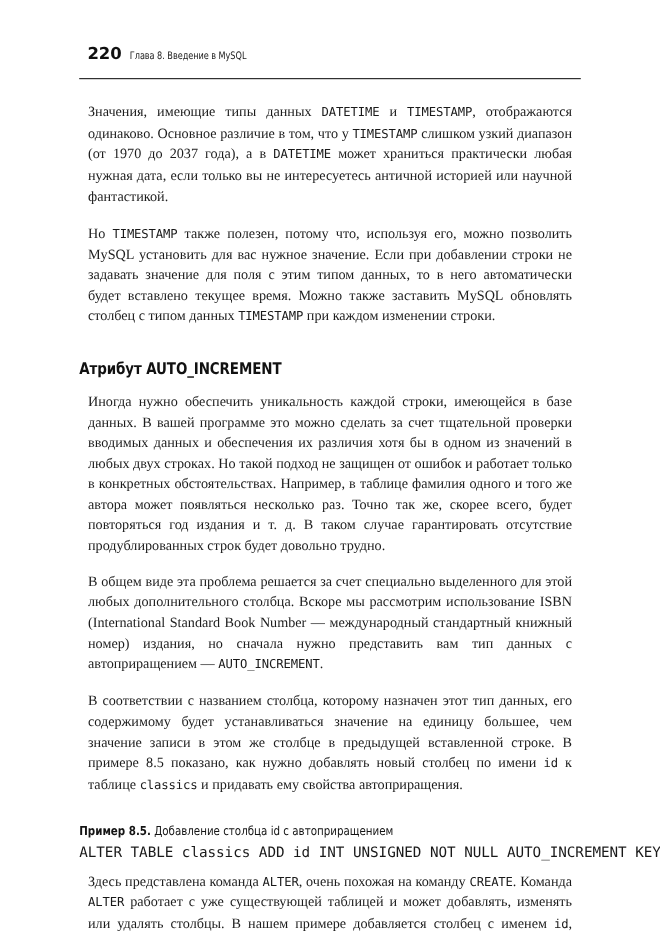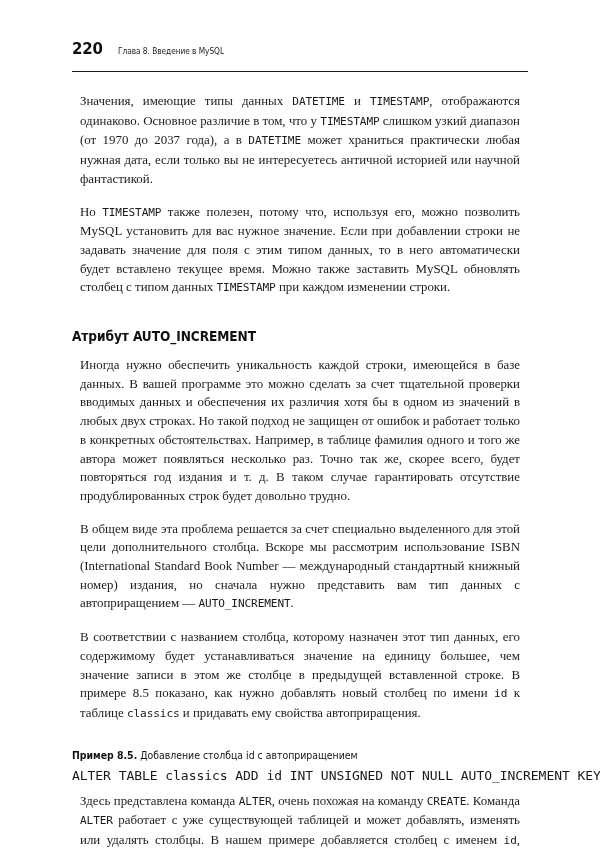--- a/index.html
+++ b/index.html
@@ -31,20 +31,21 @@
     left: 72px;
     top: 40px;
     width: 456px;
   }
 
   
   .page-header {
     display: flex;
     align-items: baseline;
     height: 22px;
+    text-align: center;
   }
   .folio {
     font-family: "DejaVu Sans", "Liberation Sans", sans-serif;
     font-weight: bold;
     font-size: 15px;
     letter-spacing: -0.2px;
     color: #101010;
     width: 46px;
     flex: none;
   }
@@ -139,21 +140,21 @@
 
     <p class="body">
       <span>Но </span><code class="mono">TIMESTAMP</code><span> также полезен, потому что, используя его, можно позволить MySQL установить для вас нужное значение. Если при добавлении строки не задавать значение для поля с этим типом данных, то в него автоматически будет вставлено текущее время. Можно также заставить MySQL обновлять столбец с типом данных </span><code class="mono">TIMESTAMP</code><span> при каждом изменении строки.</span>
     </p>
 
     <h2 class="section-heading">Атрибут AUTO_INCREMENT</h2>
 
     <p class="body">Иногда нужно обеспечить уникальность каждой строки, имеющейся в базе данных. В вашей программе это можно сделать за счет тщательной проверки вводимых данных и обеспечения их различия хотя бы в одном из значений в любых двух строках. Но такой подход не защищен от ошибок и работает только в конкретных обстоятельствах. Например, в таблице фамилия одного и того же автора может появляться несколько раз. Точно так же, скорее всего, будет повторяться год издания и т. д. В таком случае гарантировать отсутствие продублированных строк будет довольно трудно.</p>
 
     <p class="body">
-      <span>В общем виде эта проблема решается за счет специально выделенного для этой цели дополнительного столбца. Вскоре мы рассмотрим использование ISBN (International Standard Book Number — международный стандартный книжный номер) издания, но сначала нужно представить вам тип данных с автоприращением — </span><code class="mono">AUTO_INCREMENT</code><span>.</span>
+      <span>В общем виде эта проблема решается за счет специально выделенного для этой любых дополнительного столбца. Вскоре мы рассмотрим использование ISBN (International Standard Book Number — международный стандартный книжный номер) издания, но сначала нужно представить вам тип данных с автоприращением — </span><code class="mono">AUTO_INCREMENT</code><span>.</span>
     </p>
 
     <p class="body">
       <span>В соответствии с названием столбца, которому назначен этот тип данных, его содержимому будет устанавливаться значение на единицу большее, чем значение записи в этом же столбце в предыдущей вставленной строке. В примере 8.5 показано, как нужно добавлять новый столбец по имени </span><code class="mono">id</code><span> к таблице </span><code class="mono">classics</code><span> и придавать ему свойства автоприращения.</span>
     </p>
 
     <div class="example-caption">
       <span class="caption-label">Пример 8.5.</span><span> Добавление столбца id с автоприращением</span>
     </div>
     <pre class="code-block">ALTER TABLE classics ADD id INT UNSIGNED NOT NULL AUTO_INCREMENT KEY;</pre>

